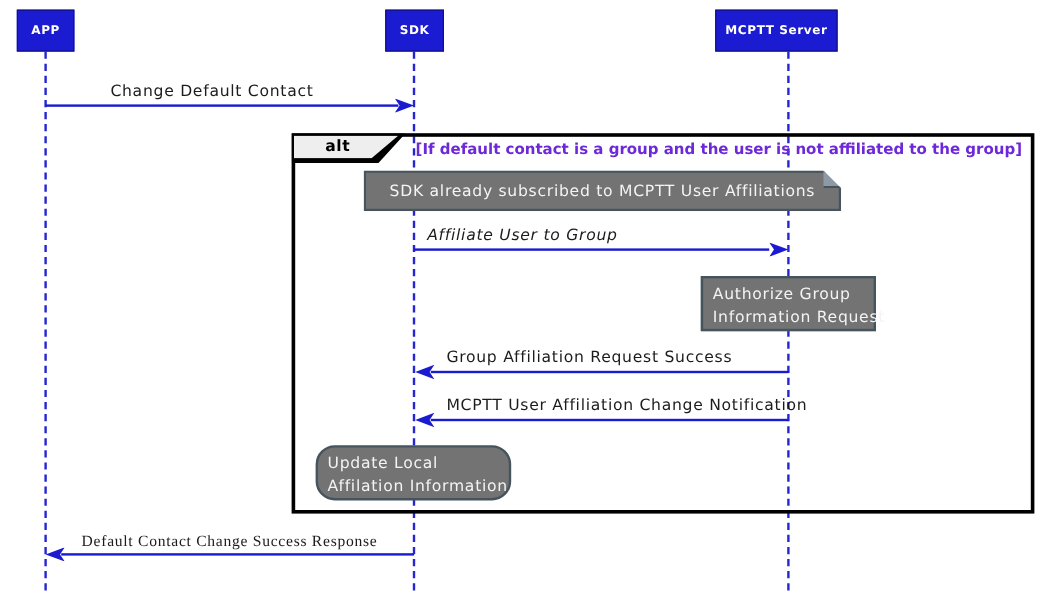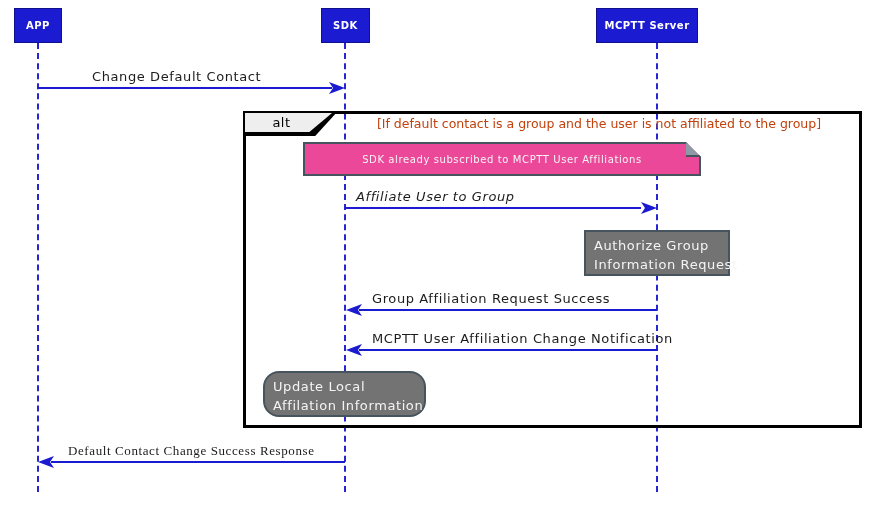--- a/index.html
+++ b/index.html
@@ -40,34 +40,34 @@
   .alt-label-outer{
     position:absolute;left:243px;top:111px;width:95px;height:25px;
     background:#000000;
     clip-path:polygon(0 0,100% 0,76% 100%,0 100%);
   }
   .alt-label-inner{
     position:absolute;left:2px;top:2px;width:87px;height:19px;
     background:#eeeeee;
     clip-path:polygon(0 0,100% 0,74% 100%,0 100%);
     display:flex;align-items:center;justify-content:center;
-    font-size:13px;font-weight:normal;color:#000000;letter-spacing:.5px;
+    font-size:13px;font-weight:bold;color:#000000;letter-spacing:.5px;
     padding-right:14px;box-sizing:border-box;
   }
   .guard-label{
     position:absolute;left:340px;top:116px;width:518px;
-    text-align:center;font-size:12.5px;font-weight:normal;color:#c2410c;
+    text-align:center;font-size:12.5px;font-weight:bold;color:#6d28d9;
     white-space:nowrap;
   }
   
   .note{
     position:absolute;left:303px;top:142px;width:398px;height:34px;
-    background:#ec4899;border:2px solid #46545e;box-sizing:border-box;
+    background:#737373;border:2px solid #46545e;box-sizing:border-box;
     clip-path:polygon(0 0,calc(100% - 15px) 0,100% 15px,100% 100%,0 100%);
-    color:#f4f4f4;font-size:10px;letter-spacing:.6px;
+    color:#f4f4f4;font-size:13px;letter-spacing:.6px;
     display:flex;align-items:center;justify-content:center;
     white-space:nowrap;
   }
   .note-fold{
     position:absolute;left:686px;top:142px;width:15px;height:15px;
     background:#8d9aa5;
     clip-path:polygon(0 0,100% 100%,0 100%);
     border-bottom:2px solid #46545e;box-sizing:border-box;
   }
   

